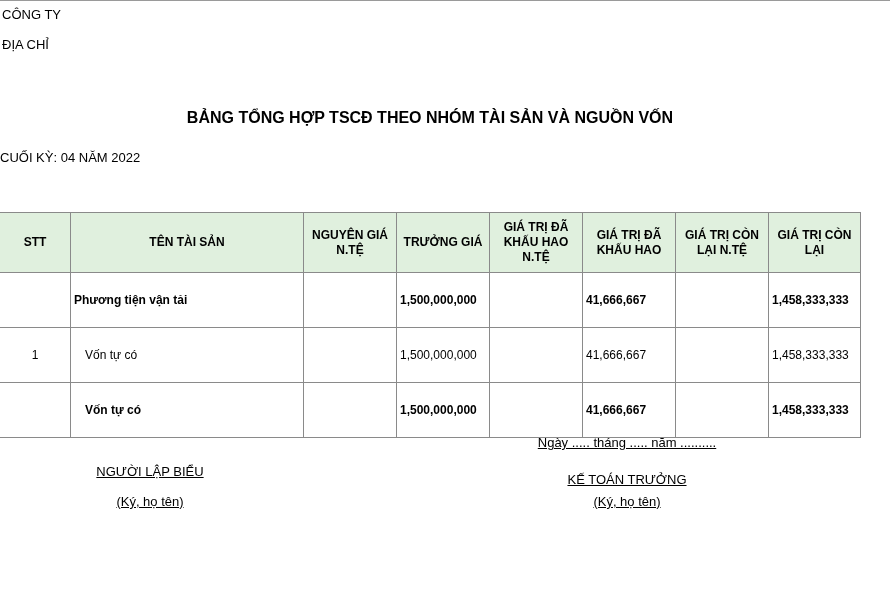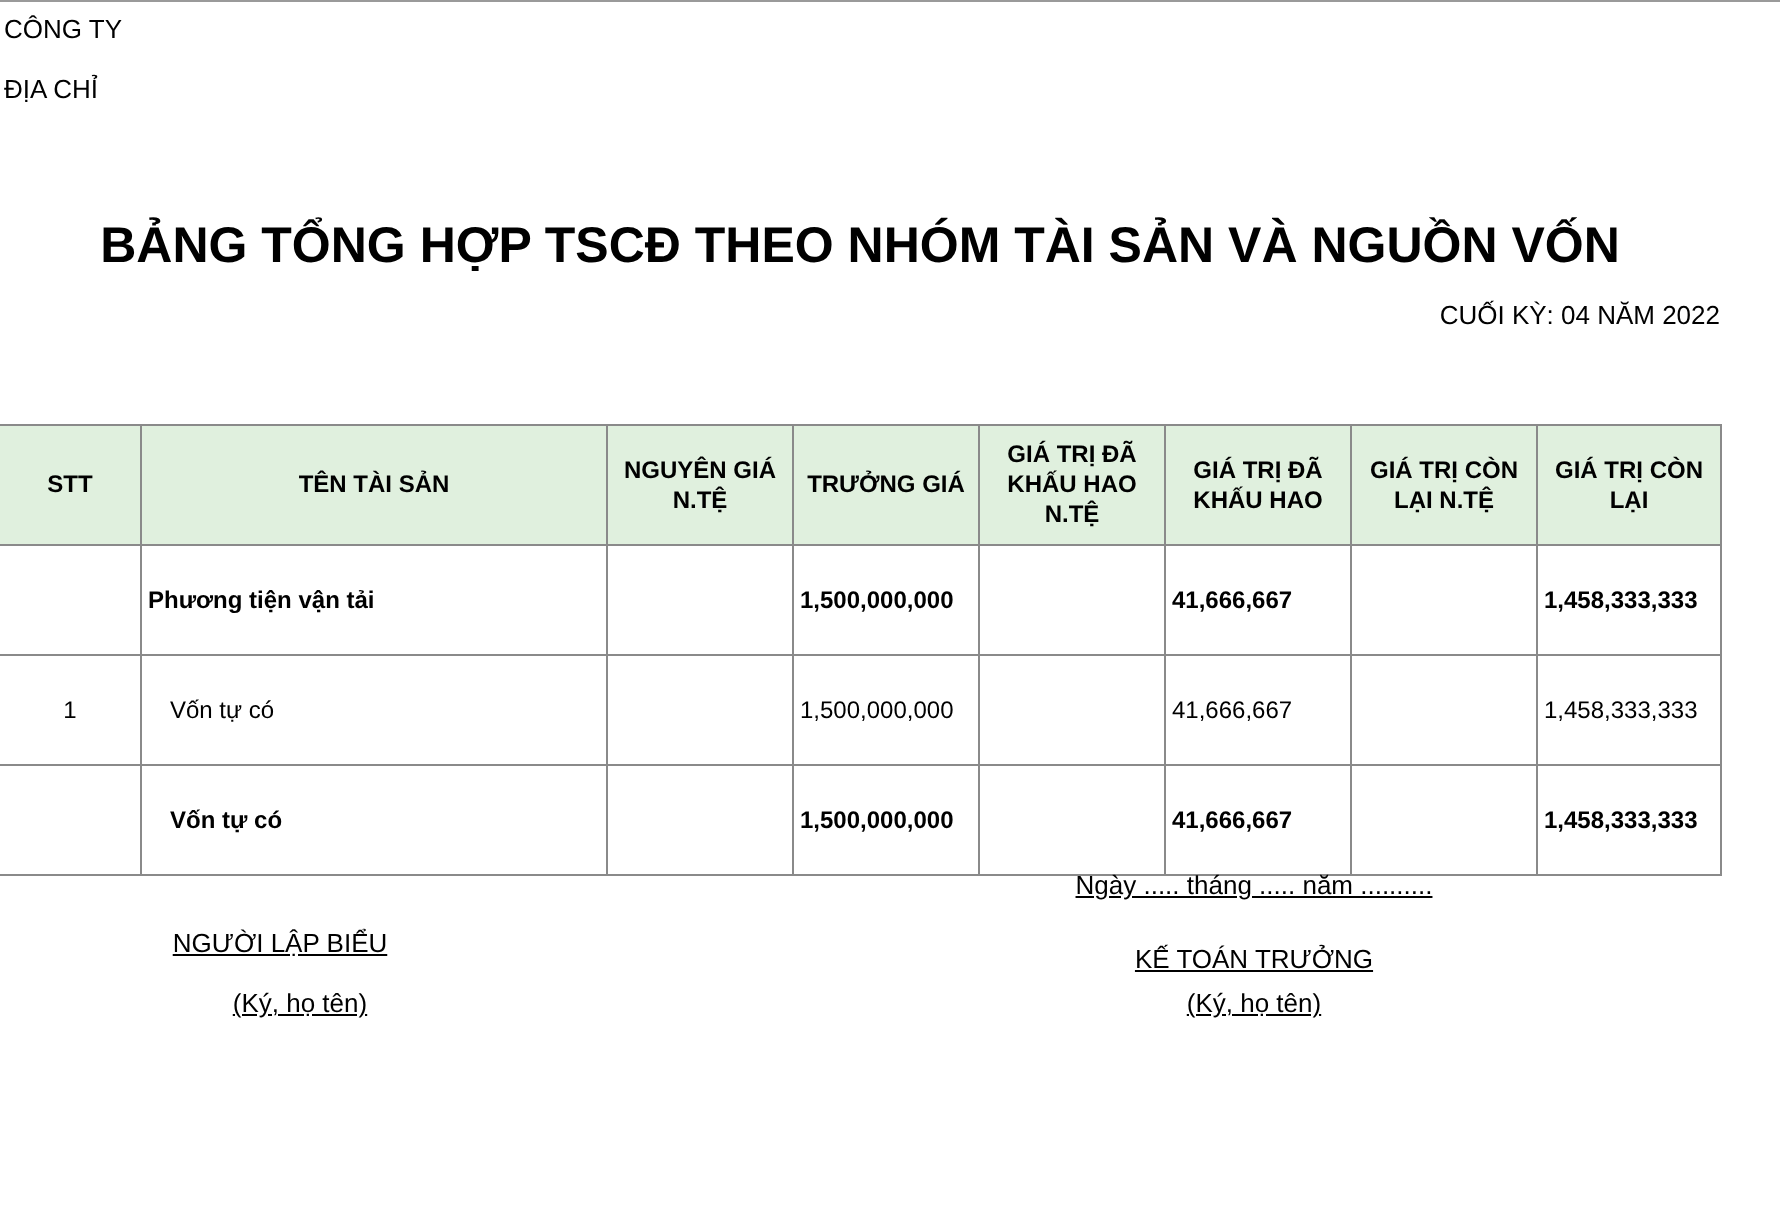--- a/index.html
+++ b/index.html
@@ -6,24 +6,24 @@
     body {
       width: 890px; height: 610px; position: relative; overflow: hidden;
       font-family: "Liberation Sans", sans-serif; color: #000;
       border-top: 1px solid #9a9a9a; box-sizing: border-box;
     }
     .company, .address { position: absolute; left: 2px; font-size: 13px; }
     .company { top: 6px; }
     .address { top: 36px; }
     .title {
       position: absolute; top: 108px; left: 0; width: 860px; text-align: center;
-      font-size: 25px; font-weight: bold;
+      font-size: 16px; font-weight: bold;
     }
     .subtitle {
-      position: absolute; top: 149px; left: 0; width: 860px; text-align: right;
+      position: absolute; top: 149px; left: 0; width: 860px; text-align: left;
       font-size: 13px;
     }
     table.report {
       position: absolute; top: 211px; left: -1px;
       border-collapse: collapse; table-layout: fixed;
       font-size: 12px;
     }
     table.report th, table.report td {
       border: 1px solid #8a8a8a; padding: 13px 3px; overflow: hidden; white-space: nowrap;
     }
@@ -98,16 +98,16 @@
       <td class="num">1,500,000,000</td>
       <td class="num"></td>
       <td class="num">41,666,667</td>
       <td class="num"></td>
       <td class="num">1,458,333,333</td>
     </tr>
   </tbody>
 </table>
 
 <div class="sign" style="top:434px; left:500px; width:254px;">Ngày ..... tháng ..... năm ..........</div>
-<div class="sign" style="top:463px; left:20px; width:240px;">NGƯỜI LẬP BIỂU</div>
+<div class="sign" style="top:463px; left:30px; width:240px;">NGƯỜI LẬP BIỂU</div>
 <div class="sign" style="top:493px; left:30px; width:240px;">(Ký, họ tên)</div>
 <div class="sign" style="top:471px; left:507px; width:240px;">KẾ TOÁN TRƯỞNG</div>
 <div class="sign" style="top:493px; left:507px; width:240px;">(Ký, họ tên)</div>
 
 </body></html>

